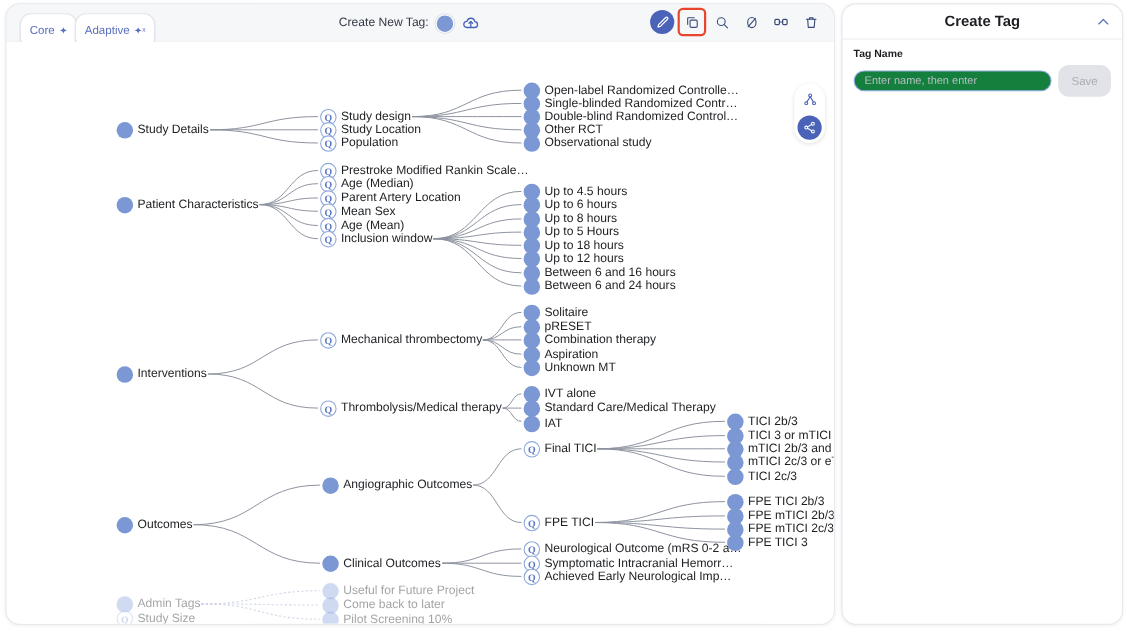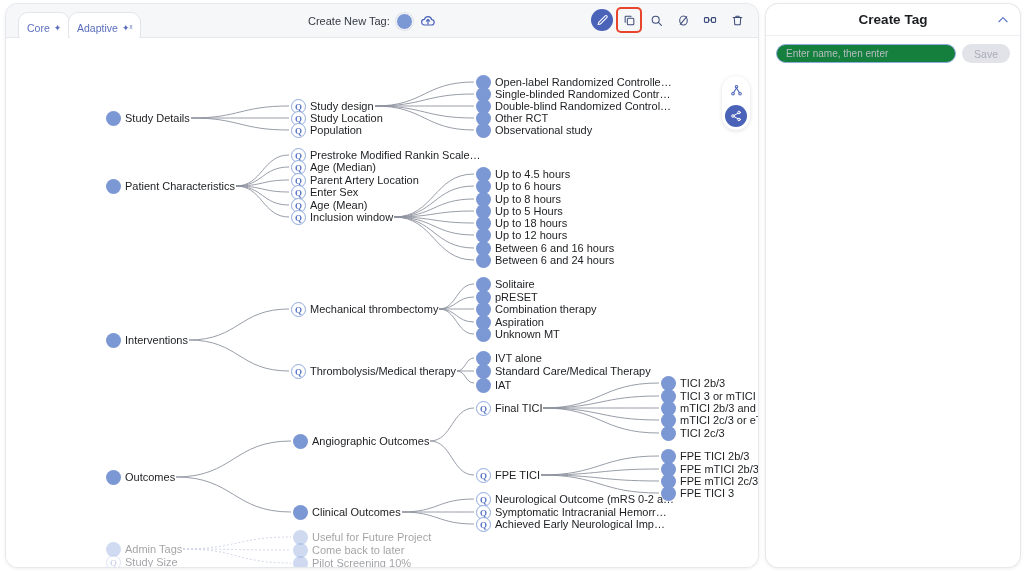--- a/index.html
+++ b/index.html
@@ -115,21 +115,21 @@
   #tag-row { display: flex; align-items: center; gap: 6px; }
   #tag-input {
     flex: 1 1 auto; height: 19px;
     border: 1px solid #8fa9dd; border-radius: 10px;
     padding: 0 9px; font-size: 10px; color: #1c1e21;
     font-family: "Liberation Sans", sans-serif; outline: none;
     background: #15803d;
   }
   #tag-input::placeholder { color: #b8bcc4; }
   #save-btn {
-    flex: 0 0 auto; height: 19px; padding: 0 12px;
+    flex: 0 0 auto; height: 29px; padding: 0 12px;
     background: #e1e3e8; color: #a9adb6; border: none; border-radius: 10px;
     font-size: 10.5px; font-family: "Liberation Sans", sans-serif;
     cursor: pointer;
   }
 
   
   #float-buttons {
     position: absolute; right: 8px; top: 38px;
     display: flex; flex-direction: column; align-items: center; gap: 4px;
     background: #ffffff; border-radius: 14px; padding: 3px;
@@ -315,21 +315,21 @@
           <div class="node" style="left: 285px; top: 122px;">
             <span class="qbadge">Q</span>
             <span class="nlabel">Age (Median)</span>
           </div>
           <div class="node" style="left: 285px; top: 135px;">
             <span class="qbadge">Q</span>
             <span class="nlabel">Parent Artery Location</span>
           </div>
           <div class="node" style="left: 285px; top: 147px;">
             <span class="qbadge">Q</span>
-            <span class="nlabel">Enter Sex</span>
+            <span class="nlabel">Mean Sex</span>
           </div>
           <div class="node" style="left: 285px; top: 160px;">
             <span class="qbadge">Q</span>
             <span class="nlabel">Age (Mean)</span>
           </div>
           <div class="node" style="left: 285px; top: 172px;">
             <span class="qbadge">Q</span>
             <span class="nlabel">Inclusion window</span>
           </div>
           <div class="node" style="left: 470px; top: 129px;">
@@ -522,20 +522,21 @@
   <div id="right-panel">
     <div id="rp-header">
       <span id="rp-title">Create Tag</span>
       <span id="rp-collapse">
         <svg width="14" height="14" viewBox="0 0 24 24" fill="none" stroke="#5a77c4" stroke-width="2" stroke-linecap="round" stroke-linejoin="round">
           <path d="M5 15l7-7 7 7"></path>
         </svg>
       </span>
     </div>
     <div id="rp-body">
+      <div id="tag-name-label">Tag Name</div>
       <div id="tag-row">
         <input id="tag-input" type="text" placeholder="Enter name, then enter" style="">
         <button id="save-btn">Save</button>
       </div>
     </div>
   </div>
 
 </div>
 
 </body></html>

